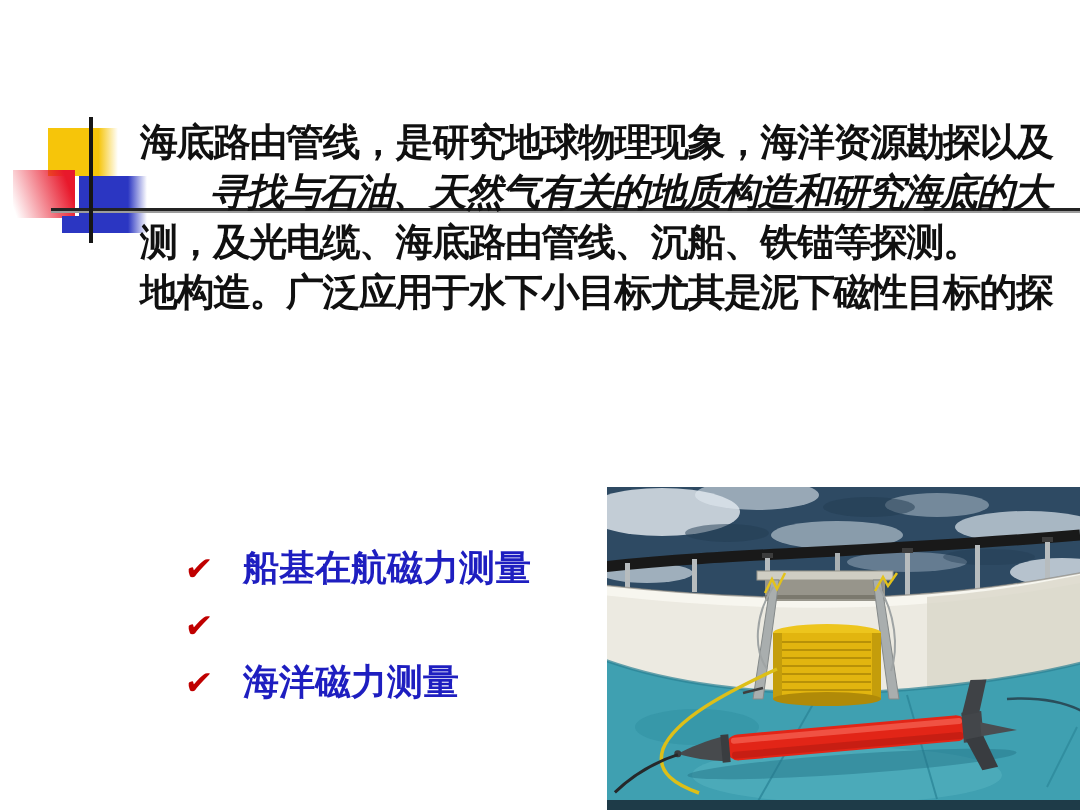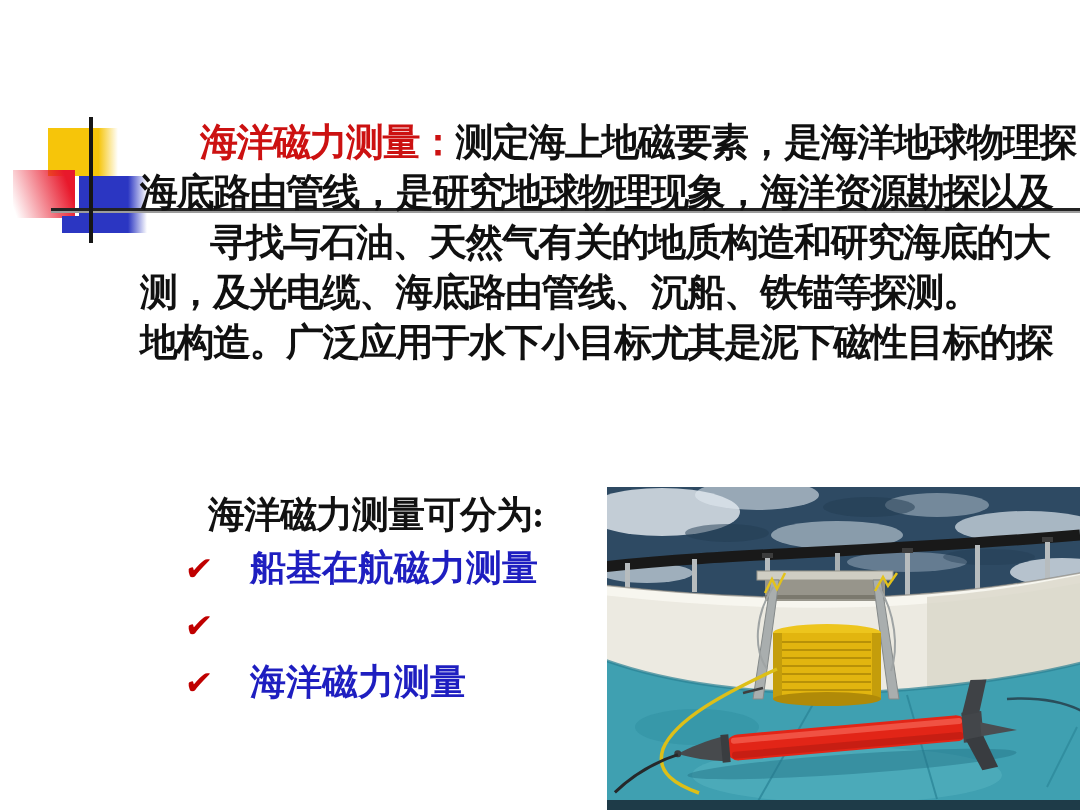--- a/index.html
+++ b/index.html
@@ -19,58 +19,56 @@
   .dec-vline{left:89px;top:117px;width:4px;height:126px;background:#161616;}
   .dec-hline{left:51px;top:208px;width:1029px;height:5px;
     background:linear-gradient(to bottom,#232323 0 60%,#9c9c9c 60% 100%);}
 
   
   .bodytext{position:absolute;left:140px;top:117px;width:930px;
     font-size:38px;line-height:50px;font-weight:bold;color:#101010;
     letter-spacing:-1.5px;white-space:nowrap;}
   .line{height:50px;}
   .ind1{padding-left:60px;}
-  .ind2{padding-left:70px;}
+  .ind2{padding-left:70px;font-style:italic;}
   .lead-red{color:#cc1111;}
 
   
   .list-header{position:absolute;left:208px;top:490px;
     font-size:37px;font-weight:bold;color:#111;letter-spacing:-1px;white-space:nowrap;}
   .check-list{position:absolute;left:185px;top:540px;}
   .check-item{display:flex;align-items:center;height:57px;}
   .check-mark{width:34px;color:#c00000;font-size:33px;font-weight:bold;
     font-family:"DejaVu Sans",sans-serif;transform:skewX(-6deg);}
-  .check-label{margin-left:31px;color:#1e1ec0;font-size:36px;font-weight:bold;
+  .check-label{margin-left:24px;color:#1e1ec0;font-size:36px;font-weight:bold;
     letter-spacing:0px;white-space:nowrap;}
 
   
   .photo{position:absolute;left:607px;top:487px;width:473px;height:323px;}
   .photo svg{display:block;}
 </style>
 </head>
 <body>
 
 <div class="slide">
 
   <div class="dec dec-yellow"></div>
   <div class="dec dec-red"></div>
   <div class="dec dec-blue"></div>
   <div class="dec dec-blue-step"></div>
   <div class="dec dec-hline"></div>
   <div class="dec dec-vline"></div>
 
   <div class="bodytext">
-    <div class="line ind1"><span class="lead-red">海洋磁力测量：</span><span>测定海上地磁要素，是海洋地球物理探</span></div>
     <div class="line">海底路由管线，是研究地球物理现象，海洋资源勘探以及</div>
     <div class="line ind2">寻找与石油、天然气有关的地质构造和研究海底的大</div>
     <div class="line">测，及光电缆、海底路由管线、沉船、铁锚等探测。</div>
     <div class="line">地构造。广泛应用于水下小目标尤其是泥下磁性目标的探</div>
   </div>
 
-  <div class="list-header">海洋磁力测量可分为:</div>
   <div class="check-list">
     <div class="check-item">
       <span class="check-mark">✔</span>
       <span class="check-label">船基在航磁力测量</span>
     </div>
     <div class="check-item">
       <span class="check-mark">✔</span>
     </div>
     <div class="check-item">
       <span class="check-mark">✔</span>

